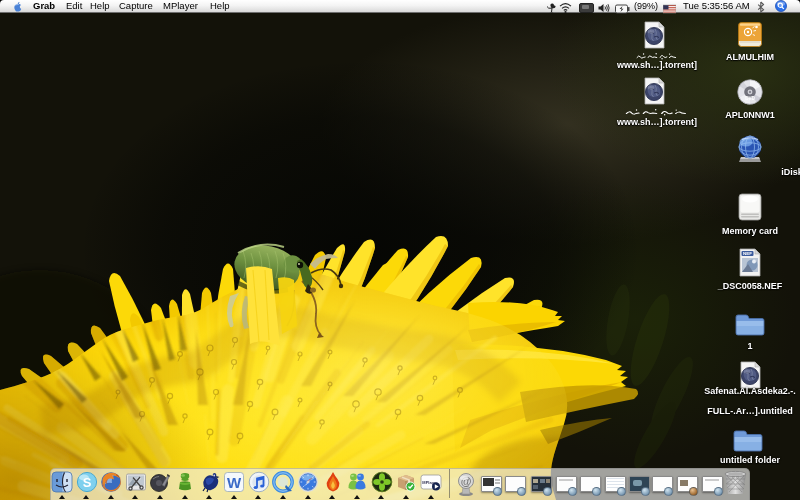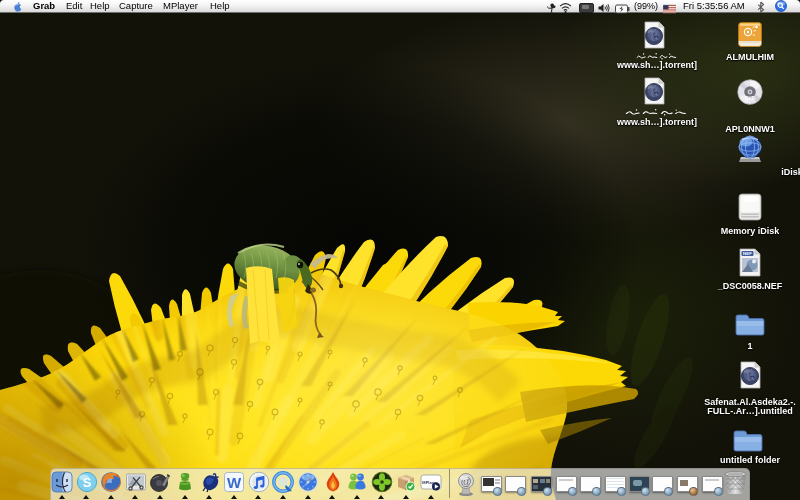--- a/index.html
+++ b/index.html
@@ -422,21 +422,21 @@
 <rect width="13" height="8" fill="#fff"></rect>
 <g fill="#b43">
         <rect y="0" width="13" height="1.1"></rect>
         <rect y="2.2" width="13" height="1.1"></rect>
         <rect y="4.4" width="13" height="1.1"></rect>
         <rect y="6.6" width="13" height="1.1"></rect>
       </g>
 <rect width="5.5" height="4.4" fill="#335"></rect>
 <rect x="0" y="0" width="13" height="8" fill="none" stroke="#999" stroke-width="0.5"></rect>
 </svg>
-<div class="mi" style="left:683px">Fri 5:35:56 AM</div>
+<div class="mi" style="left:683px">Tue 5:35:56 AM</div>
 <svg class="mi" style="left:757px;top:1px" width="8" height="11" viewBox="0 0 8 11">
 <path d="M3.8,0.5 L3.8,10.5 L6.5,8.2 L1.2,3.2 M1.2,8.2 L6.5,3 L3.8,0.5" stroke="#555" stroke-width="1.1" fill="none"></path>
 </svg>
 <svg class="mi" style="left:774px;top:0px" width="14" height="13" viewBox="0 0 14 13">
 <circle cx="7" cy="6.5" r="6" fill="#2a6fe8"></circle>
 <circle cx="7" cy="6.5" r="6" fill="none" stroke="#1a4ab0" stroke-width="0.8"></circle>
 <circle cx="6.2" cy="5.6" r="2.3" fill="none" stroke="#fff" stroke-width="1.3"></circle>
 <line x1="7.9" y1="7.4" x2="10" y2="9.6" stroke="#fff" stroke-width="1.4"></line>
 <ellipse cx="7" cy="4" rx="4.4" ry="2.4" fill="rgba(255,255,255,0.35)"></ellipse>
 </svg>
@@ -509,21 +509,21 @@
 <path d="M13,0.7 A12.3,12.3 0 0,1 24,7 L16,11.5 A5.5,5.5 0 0,0 13,9.5 Z" fill="#f4f4f8"></path>
 <path d="M13,25.3 A12.3,12.3 0 0,1 2,19 L10,14.5 A5.5,5.5 0 0,0 13,16.5 Z" fill="#f0f0f4"></path>
 <path d="M2,7 A12.3,12.3 0 0,1 6,2.5 L11,9 A5.5,5.5 0 0,0 9,11 Z" fill="#c6c6ce" opacity="0.6"></path>
 <path d="M24,19 A12.3,12.3 0 0,1 20,23.5 L15,17 A5.5,5.5 0 0,0 17,15 Z" fill="#bebec8" opacity="0.6"></path>
 <circle cx="13" cy="13" r="12.3" fill="none" stroke="#9a9aa2" stroke-width="0.7"></circle>
 <circle cx="13" cy="13" r="5.8" fill="#73737d"></circle>
 <circle cx="13" cy="13" r="2.4" fill="#d4d4da"></circle>
 <circle cx="13" cy="13" r="1.2" fill="#8a8a94"></circle>
 <text x="13" y="20.5" font-size="4.6" font-weight="bold" fill="#fff" text-anchor="middle" font-family="Liberation Sans,sans-serif">DVD</text>
 </svg>
-<div class="lbl" style="left:750px;top:124px">APL0NNW1</div>
+<div class="lbl" style="left:750px;top:110px">APL0NNW1</div>
 <svg class="icn" style="left:735px;top:135px" width="30" height="28" viewBox="0 0 30 28">
 <path d="M6,22 L24,22 L26,27 L4,27 Z" fill="#9a9a9a"></path>
 <path d="M6,22 L24,22 L24.7,24 L5.3,24 Z" fill="#c8c8c8"></path>
 <circle cx="15" cy="12" r="11" fill="#2a55b4"></circle>
 <circle cx="15" cy="12" r="11" fill="none" stroke="#0e2a70" stroke-width="0.7"></circle>
 <ellipse cx="11" cy="7" rx="6.5" ry="4.5" fill="#7fb0f0" opacity="0.75"></ellipse>
 <g stroke="#9cc4f4" stroke-width="0.8" fill="none" opacity="0.85">
 <ellipse cx="15" cy="12" rx="11" ry="4.2"></ellipse>
 <ellipse cx="15" cy="12" rx="11" ry="8.2"></ellipse>
 <ellipse cx="15" cy="12" rx="4.5" ry="11"></ellipse>
@@ -533,21 +533,21 @@
 </svg>
 <div class="lbl" style="left:792px;top:167px">iDisk</div>
 <svg class="icn" style="left:738px;top:193px" width="24" height="28" viewBox="0 0 24 28">
 <rect x="1" y="1" width="22" height="26" rx="3" fill="#e8e8e6"></rect>
 <rect x="1" y="1" width="22" height="26" rx="3" fill="none" stroke="#9a9a98" stroke-width="0.8"></rect>
 <rect x="2.5" y="2.5" width="19" height="17" rx="2" fill="#f8f8f6"></rect>
 <rect x="3" y="20.5" width="18" height="1.6" rx="0.8" fill="#c0c0be"></rect>
 <rect x="3" y="23" width="18" height="1.6" rx="0.8" fill="#c0c0be"></rect>
 <ellipse cx="12" cy="6" rx="8" ry="3.4" fill="#fff" opacity="0.9"></ellipse>
 </svg>
-<div class="lbl" style="left:750px;top:226px">Memory iDisk</div>
+<div class="lbl" style="left:750px;top:226px">Memory card</div>
 <svg class="icn" style="left:739px;top:248px" width="22" height="29" viewBox="0 0 22 29">
 <path d="M1,1 L16,1 L21,6 L21,28 L1,28 Z" fill="#f2f2f2" stroke="#a8a8a8" stroke-width="0.8"></path>
 <path d="M16,1 L16,6 L21,6 Z" fill="#d5d5d5" stroke="#a8a8a8" stroke-width="0.6"></path>
 <rect x="2.5" y="3" width="12" height="5" rx="1" fill="#3a5a9c"></rect>
 <text x="8.5" y="7.2" font-size="4.4" font-weight="bold" fill="#fff" text-anchor="middle" font-family="Liberation Sans,sans-serif">NEF</text>
 <rect x="3" y="10" width="16" height="14" fill="#b8c4d4"></rect>
 <circle cx="13" cy="17" r="5.5" fill="#8098b8"></circle>
 <path d="M3,24 L9,16 L14,24 Z" fill="#6a7a94"></path>
 <circle cx="15" cy="13.5" r="2" fill="#e8eef6"></circle>
 </svg>
@@ -562,21 +562,21 @@
 <svg class="icn" style="left:740px;top:361px" width="21" height="28" viewBox="0 0 21 28">
 <path d="M1,1 L15,1 L20,6 L20,27 L1,27 Z" fill="#f5f5f5" stroke="#b0b0b0" stroke-width="0.8"></path>
 <path d="M15,1 L15,6 L20,6 Z" fill="#d8d8d8" stroke="#b0b0b0" stroke-width="0.6"></path>
 <circle cx="10" cy="15" r="8.6" fill="#3c4468"></circle>
 <path d="M4,10 Q9,6.5 14.5,9.5 Q17.5,13 15.5,18 Q10,21.5 5.5,18.5 Q2.5,14.5 4,10 Z" fill="#555f8a" opacity="0.85"></path>
 <path d="M6.5,9.5 Q9,12 8,15 Q7,18 9.5,20 M11,8 Q13,11 12,14.5 Q11.5,17 13.5,19" stroke="#76809f" stroke-width="1" fill="none" opacity="0.9"></path>
 <path d="M5,12 Q8,10.5 10,12.5 M10,16 Q13,14.5 15,16.5" stroke="#2a3152" stroke-width="1" fill="none"></path>
 <circle cx="10" cy="15" r="8.6" fill="none" stroke="#272e4e" stroke-width="0.8"></circle>
 <ellipse cx="7" cy="10.5" rx="3.4" ry="2.2" fill="#8890ac" opacity="0.6"></ellipse>
 </svg>
-<div class="lbl" style="left:750px;top:397px">Safenat.Al.Asdeka2.-.</div>
+<div class="lbl" style="left:750px;top:386px">Safenat.Al.Asdeka2.-.</div>
 <div class="lbl" style="left:750px;top:406px">FULL-.Ar…].untitled</div>
 <svg class="icn" style="left:732px;top:427px" width="32" height="26" viewBox="0 0 32 26">
 <path d="M2,6 Q2,4 4,4 L12,4 Q14,4 14.5,6 L15,7.5 L28,7.5 Q30,7.5 30,9.5 L30,22 Q30,24 28,24 L4,24 Q2,24 2,22 Z" fill="#6f9ad8"></path>
 <path d="M2,10 L30,10 L30,22 Q30,24 28,24 L4,24 Q2,24 2,22 Z" fill="#87b0e4"></path>
 <path d="M2,10 L30,10 L30,15 L2,15 Z" fill="#9cc0ec" opacity="0.8"></path>
 <path d="M2,6 Q2,4 4,4 L12,4 Q14,4 14.5,6 L15,7.5 L28,7.5 Q30,7.5 30,9.5 L30,22 Q30,24 28,24 L4,24 Q2,24 2,22 Z" fill="none" stroke="#4a6ea8" stroke-width="0.9"></path>
 </svg>
 <div class="lbl" style="left:750px;top:455px">untitled folder</div>
 <div id="dock"></div>
 <svg class="dk" style="left:51.0px;top:471px" width="22" height="22" viewBox="0 0 22 22">

